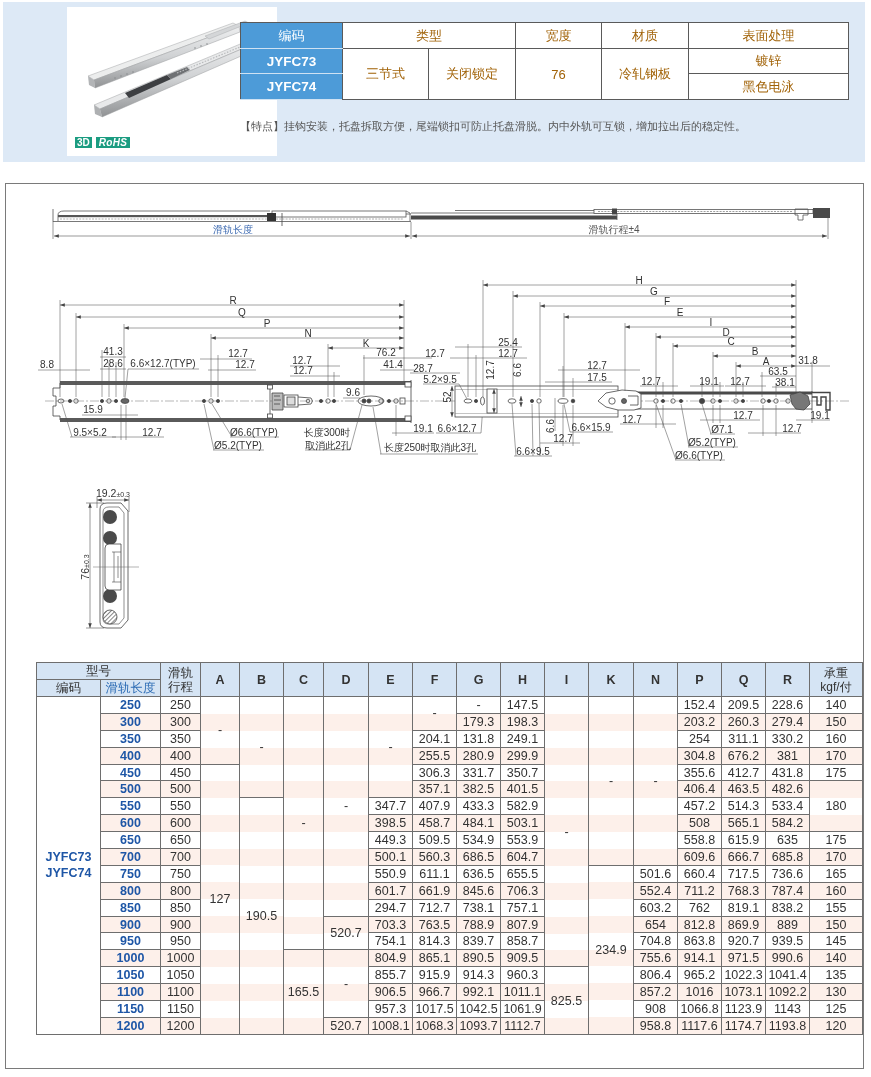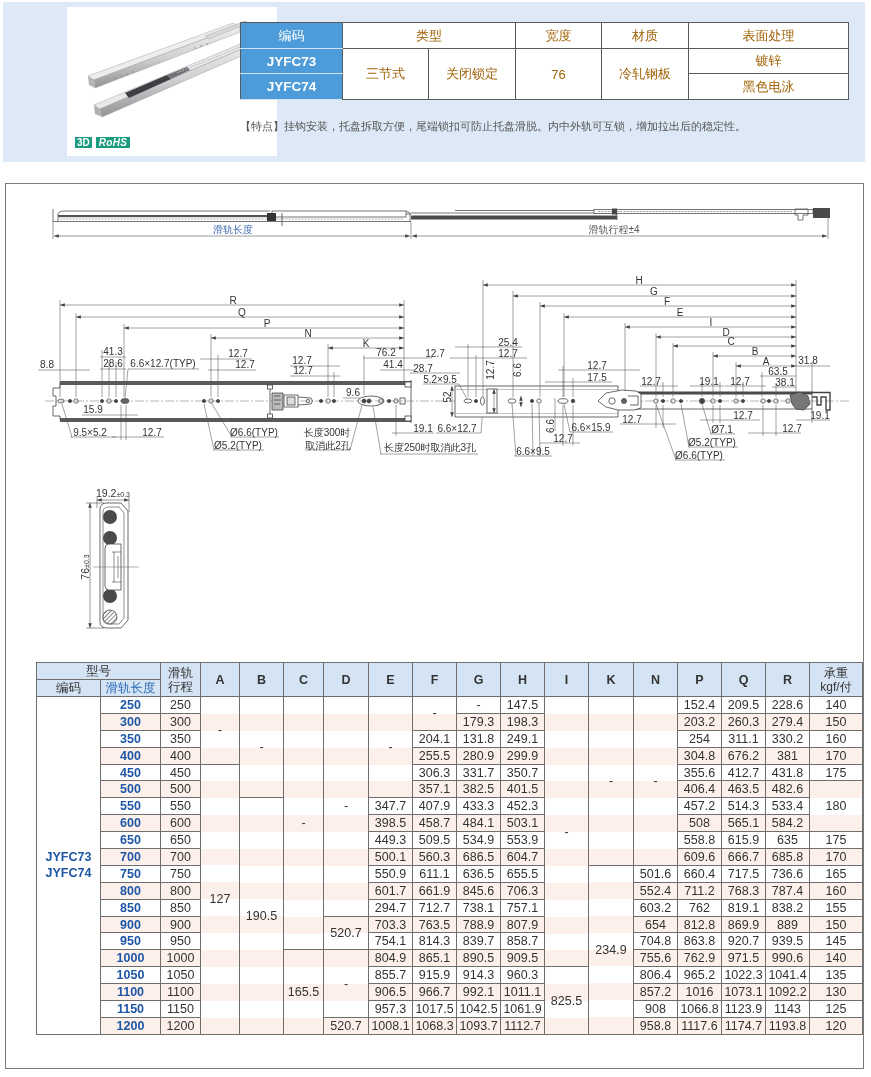--- a/index.html
+++ b/index.html
@@ -482,21 +482,21 @@
       <td rowspan="3">180</td>
     </tr>
 
     <tr>
       <td class="len">550</td>
       <td>550</td>
       <td rowspan="14">190.5</td>
       <td>347.7</td>
       <td>407.9</td>
       <td>433.3</td>
-      <td>452.3</td>
+      <td>582.9</td>
       <td>457.2</td>
       <td>514.3</td>
       <td>533.4</td>
     </tr>
 
     <tr>
       <td class="len">600</td>
       <td>600</td>
       <td>398.5</td>
       <td>458.7</td>
@@ -608,21 +608,21 @@
     <tr>
       <td class="len">1000</td>
       <td>1000</td>
       <td rowspan="5">165.5</td>
       <td rowspan="4">-</td>
       <td>804.9</td>
       <td>865.1</td>
       <td>890.5</td>
       <td>909.5</td>
       <td>755.6</td>
-      <td>762.9</td>
+      <td>914.1</td>
       <td>971.5</td>
       <td>990.6</td>
       <td>140</td>
     </tr>
 
     <tr>
       <td class="len">1050</td>
       <td>1050</td>
       <td>855.7</td>
       <td>915.9</td>

